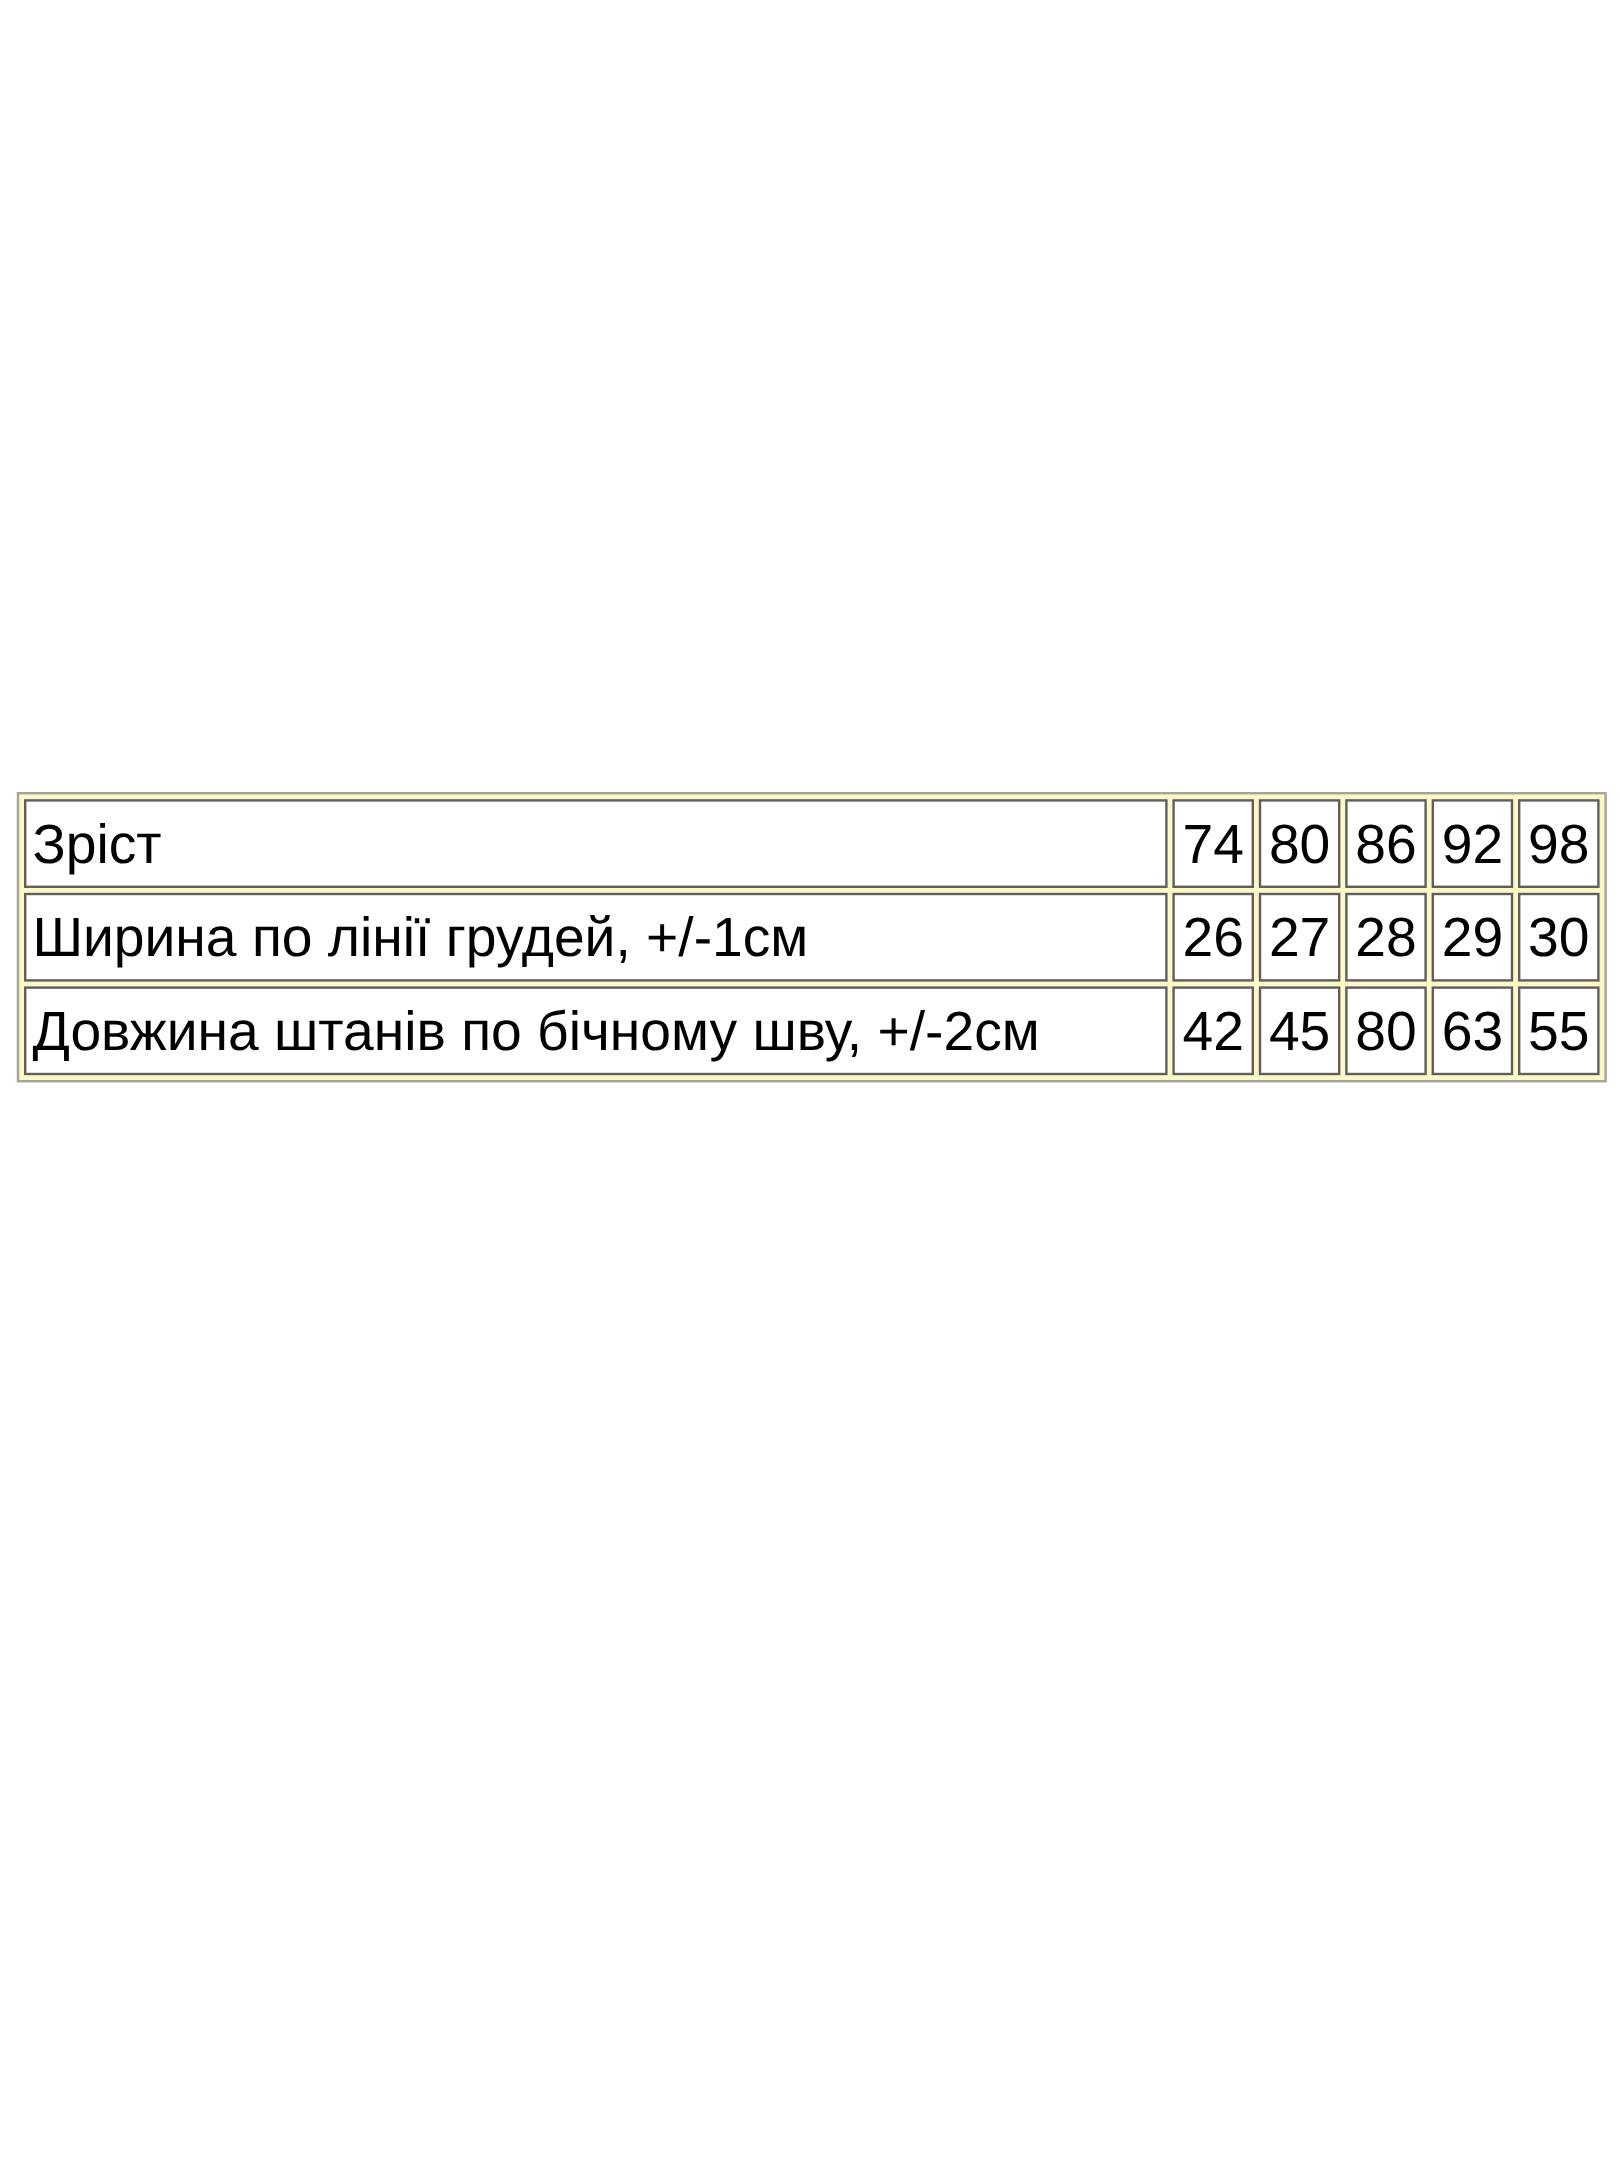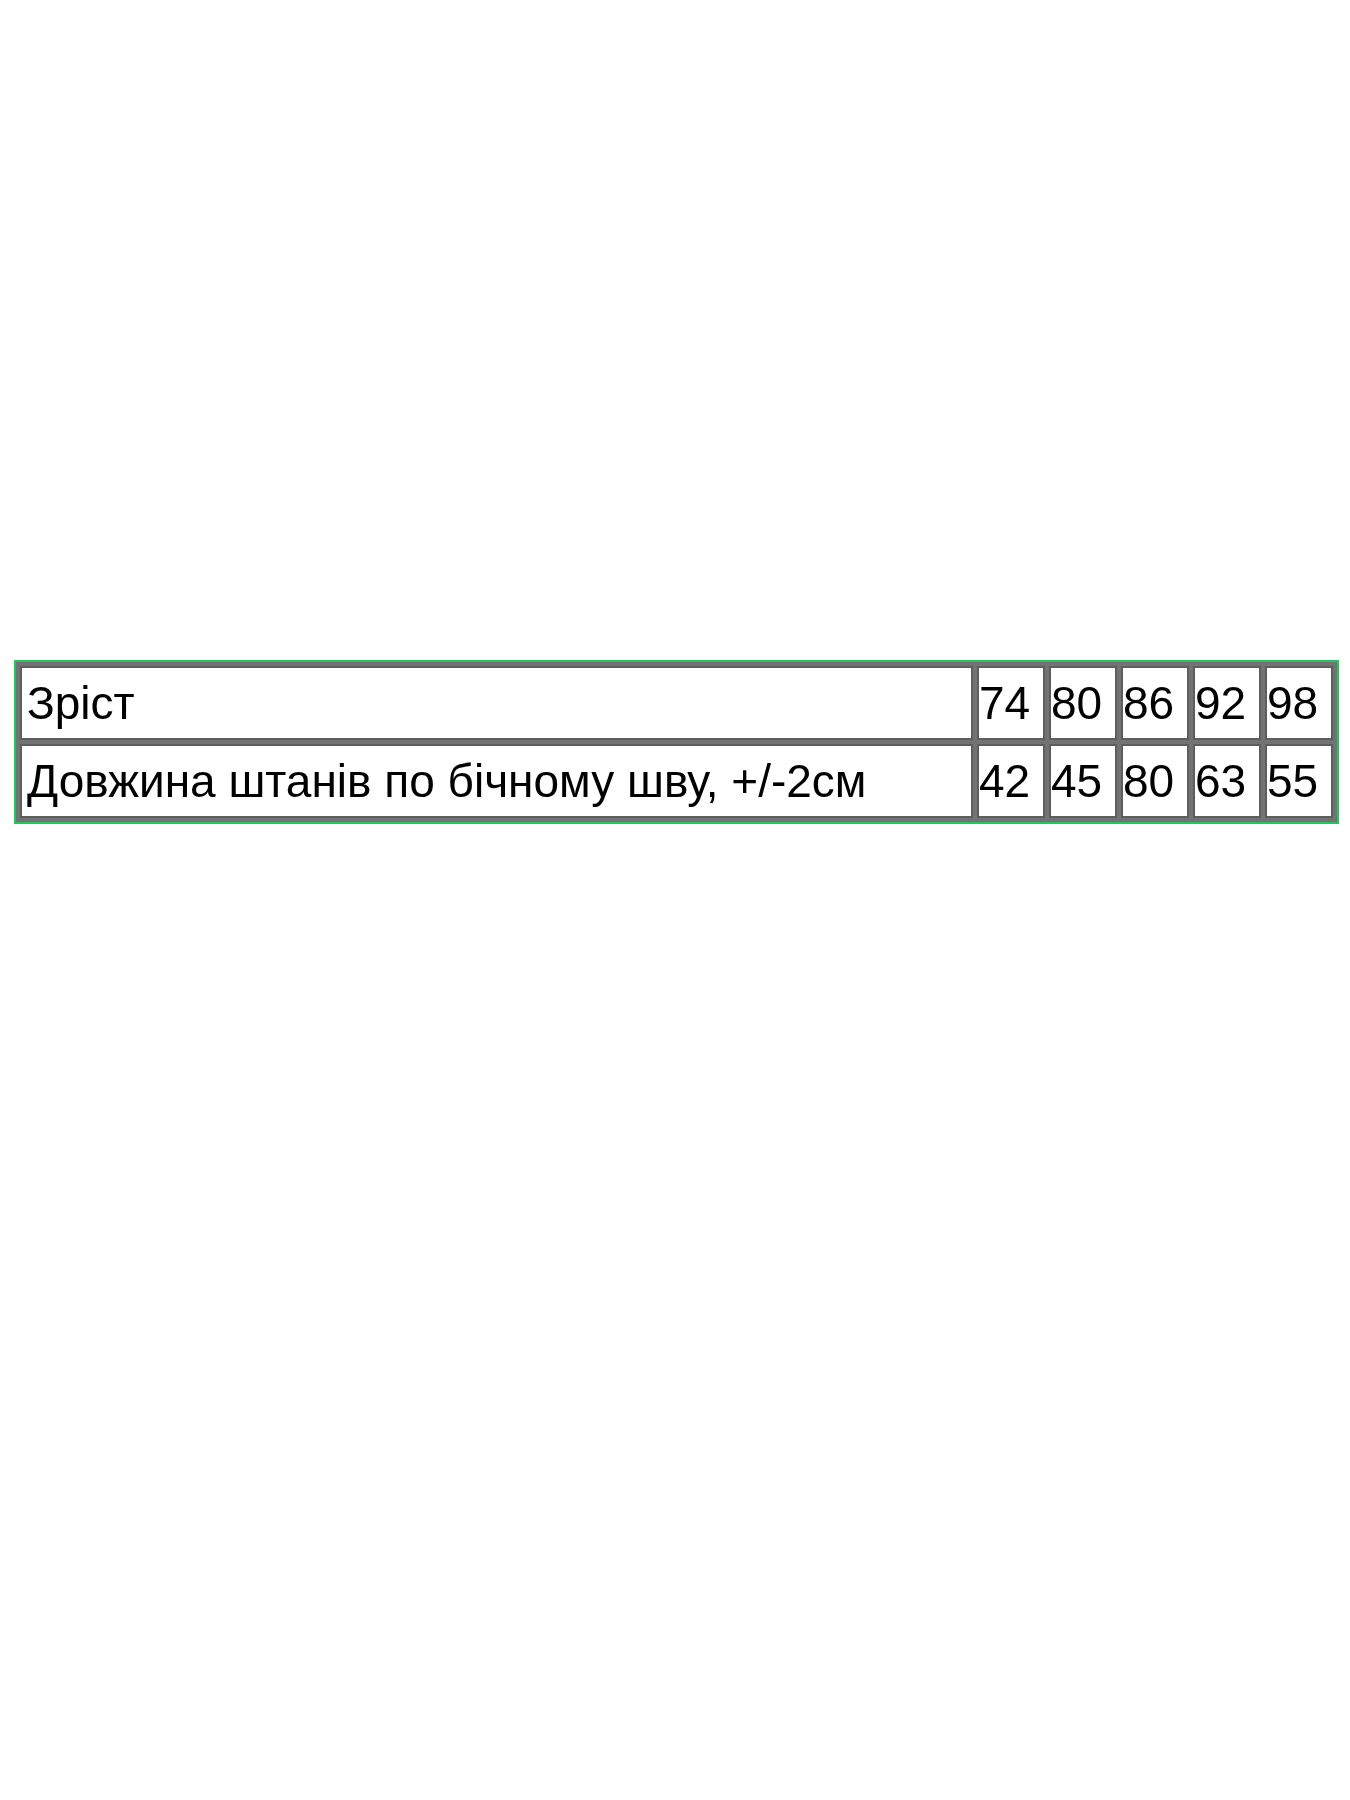--- a/index.html
+++ b/index.html
@@ -13,23 +13,23 @@
     height: 1800px;
     font-family: "Liberation Sans", sans-serif;
     color: #000000;
   }
   table.size-chart {
     position: absolute;
     left: 14px;
     top: 660px;
     border-collapse: separate;
     border-spacing: 4px;
-    border: 2px solid #22c55e;
+    border: 2px solid #a3a3a3;
     table-layout: fixed;
-    background: #737373;
+    background: #fef9c3;
   }
   table.size-chart td {
     box-sizing: border-box;
     border: 2px solid #5e5e5e;
     background: #ffffff;
     height: 74px;
     font-size: 46px;
     line-height: 1.15;
     color: #000000;
     vertical-align: middle;
@@ -38,37 +38,45 @@
     padding: 0;
   }
   table.size-chart td.label-cell {
     width: 953px;
     text-align: left;
     padding-left: 5px;
     padding-right: 4px;
   }
   table.size-chart td.value-cell {
     width: 68px;
-    text-align: left;
+    text-align: center;
   }
 </style>
 </head>
 <body>
 
 <table class="size-chart">
   <tbody>
     <tr>
       <td class="label-cell">Зріст</td>
       <td class="value-cell">74</td>
       <td class="value-cell">80</td>
       <td class="value-cell">86</td>
       <td class="value-cell">92</td>
       <td class="value-cell">98</td>
     </tr>
     <tr>
+      <td class="label-cell">Ширина по лінії грудей, +/-1см</td>
+      <td class="value-cell">26</td>
+      <td class="value-cell">27</td>
+      <td class="value-cell">28</td>
+      <td class="value-cell">29</td>
+      <td class="value-cell">30</td>
+    </tr>
+    <tr>
       <td class="label-cell">Довжина штанів по бічному шву, +/-2см</td>
       <td class="value-cell">42</td>
       <td class="value-cell">45</td>
       <td class="value-cell">80</td>
       <td class="value-cell">63</td>
       <td class="value-cell">55</td>
     </tr>
   </tbody>
 </table>
 

